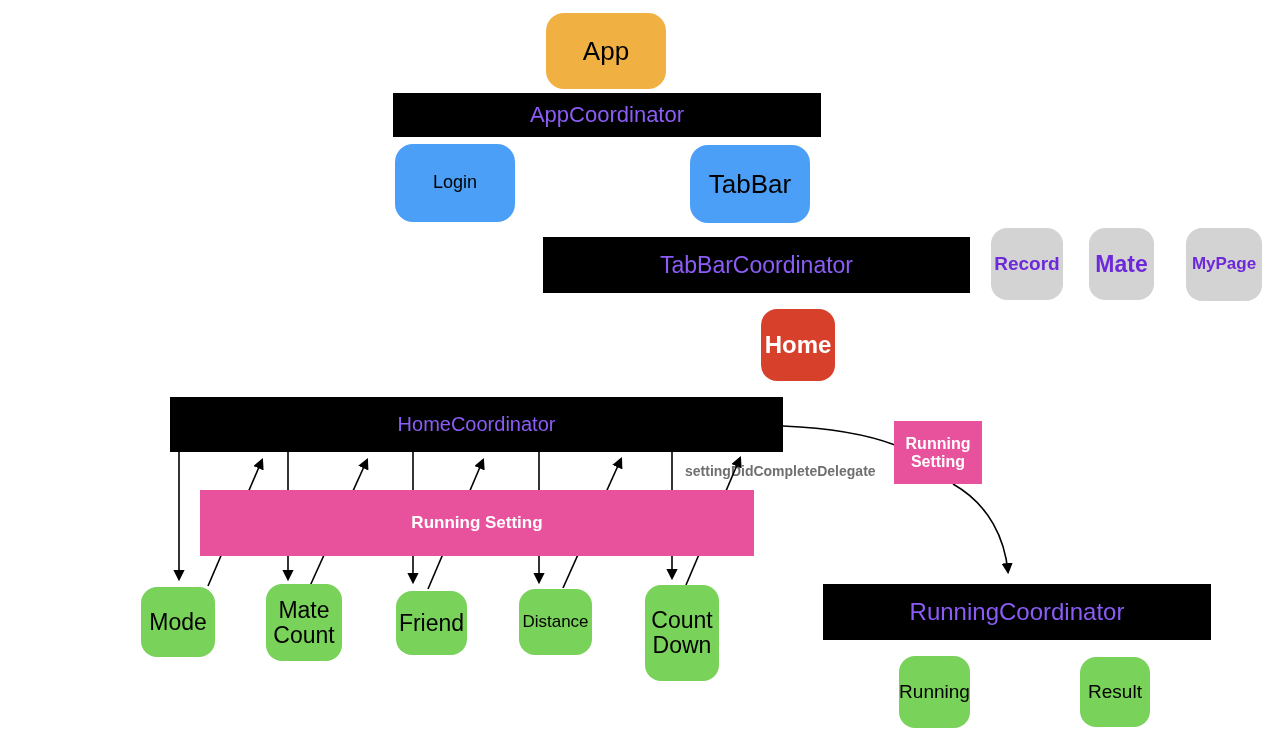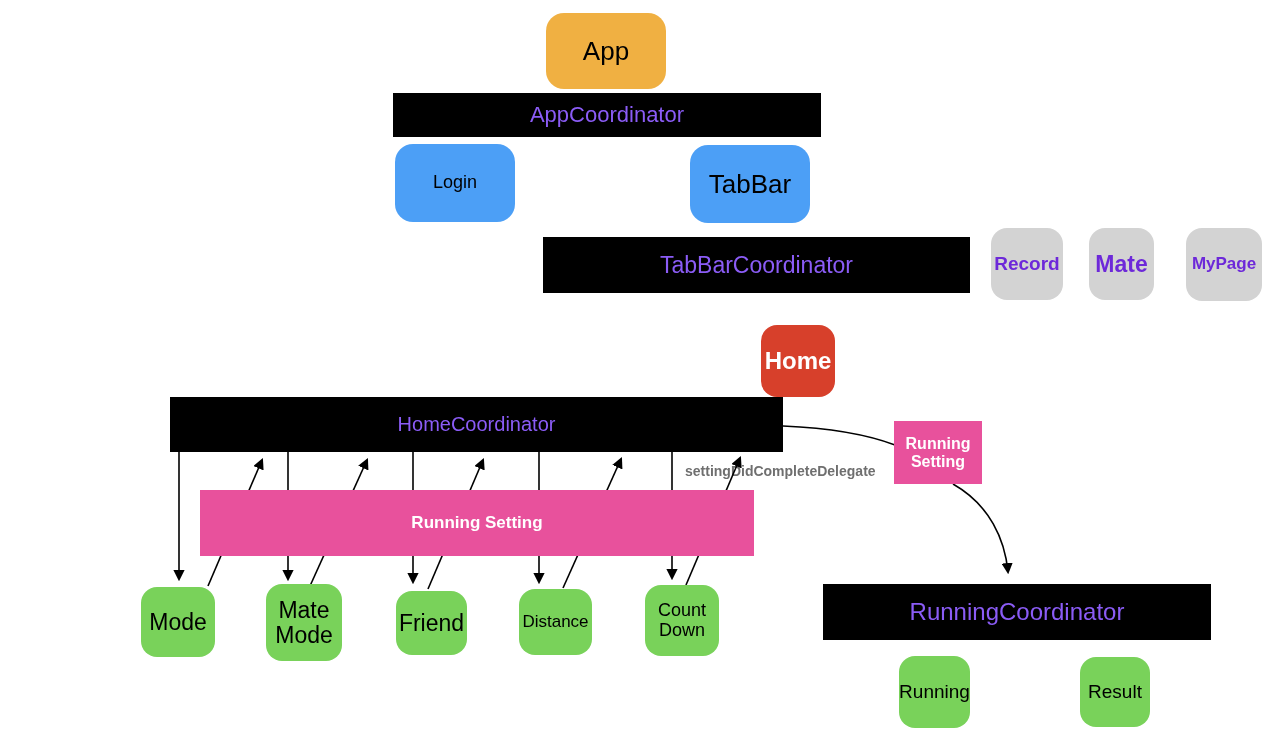--- a/index.html
+++ b/index.html
@@ -82,29 +82,29 @@
 
   <div class="node round orange" style="left:546px;top:13px;width:120px;height:76px;font-size:26px;">App</div>
   <div class="node bar" style="left:393px;top:93px;width:428px;height:44px;font-size:22px;">AppCoordinator</div>
   <div class="node round blue medium" style="left:395px;top:144px;width:120px;height:78px;font-size:18px;">Login</div>
   <div class="node round blue medium" style="left:690px;top:145px;width:120px;height:78px;font-size:26px;">TabBar</div>
 
   <div class="node bar" style="left:543px;top:237px;width:427px;height:56px;font-size:23px;">TabBarCoordinator</div>
   <div class="node round-sm gray" style="left:991px;top:228px;width:72px;height:72px;font-size:19px;">Record</div>
   <div class="node round-sm gray" style="left:1089px;top:228px;width:65px;height:72px;font-size:23px;">Mate</div>
   <div class="node round-sm gray" style="left:1186px;top:228px;width:76px;height:73px;font-size:17px;">MyPage</div>
-  <div class="node round-sm red" style="left:761px;top:309px;width:74px;height:72px;font-size:24px;margin-top:16px;">Home</div>
+  <div class="node round-sm red" style="left:761px;top:309px;width:74px;height:72px;font-size:24px;">Home</div>
 
   <div class="node bar" style="left:170px;top:397px;width:613px;height:55px;font-size:20px;">HomeCoordinator</div>
   <div class="node pink" style="left:894px;top:421px;width:88px;height:63px;font-size:16px;">Running Setting</div>
   <div class="node pink" style="left:200px;top:490px;width:554px;height:66px;font-size:17px;">Running Setting</div>
 
   <div class="node round-sm green" style="left:141px;top:587px;width:74px;height:70px;font-size:23px;">Mode</div>
-  <div class="node round-sm green" style="left:266px;top:584px;width:76px;height:77px;font-size:23px;">Mate Mode</div>
+  <div class="node round-sm green" style="left:266px;top:584px;width:76px;height:77px;font-size:23px;">Mate Count</div>
   <div class="node round-sm green" style="left:396px;top:591px;width:71px;height:64px;font-size:23px;">Friend</div>
   <div class="node round-sm green" style="left:519px;top:589px;width:73px;height:66px;font-size:17px;">Distance</div>
-  <div class="node round-sm green" style="left:645px;top:585px;width:74px;height:71px;font-size:18px;">Count Down</div>
+  <div class="node round-sm green" style="left:645px;top:585px;width:74px;height:96px;font-size:23px;">Count Down</div>
 
   <div class="node bar" style="left:823px;top:584px;width:388px;height:56px;font-size:24px;">RunningCoordinator</div>
   <div class="node round-sm green" style="left:899px;top:656px;width:71px;height:72px;font-size:19px;">Running</div>
   <div class="node round-sm green" style="left:1080px;top:657px;width:70px;height:70px;font-size:19px;">Result</div>
 
 </div>
 
 </body></html>

